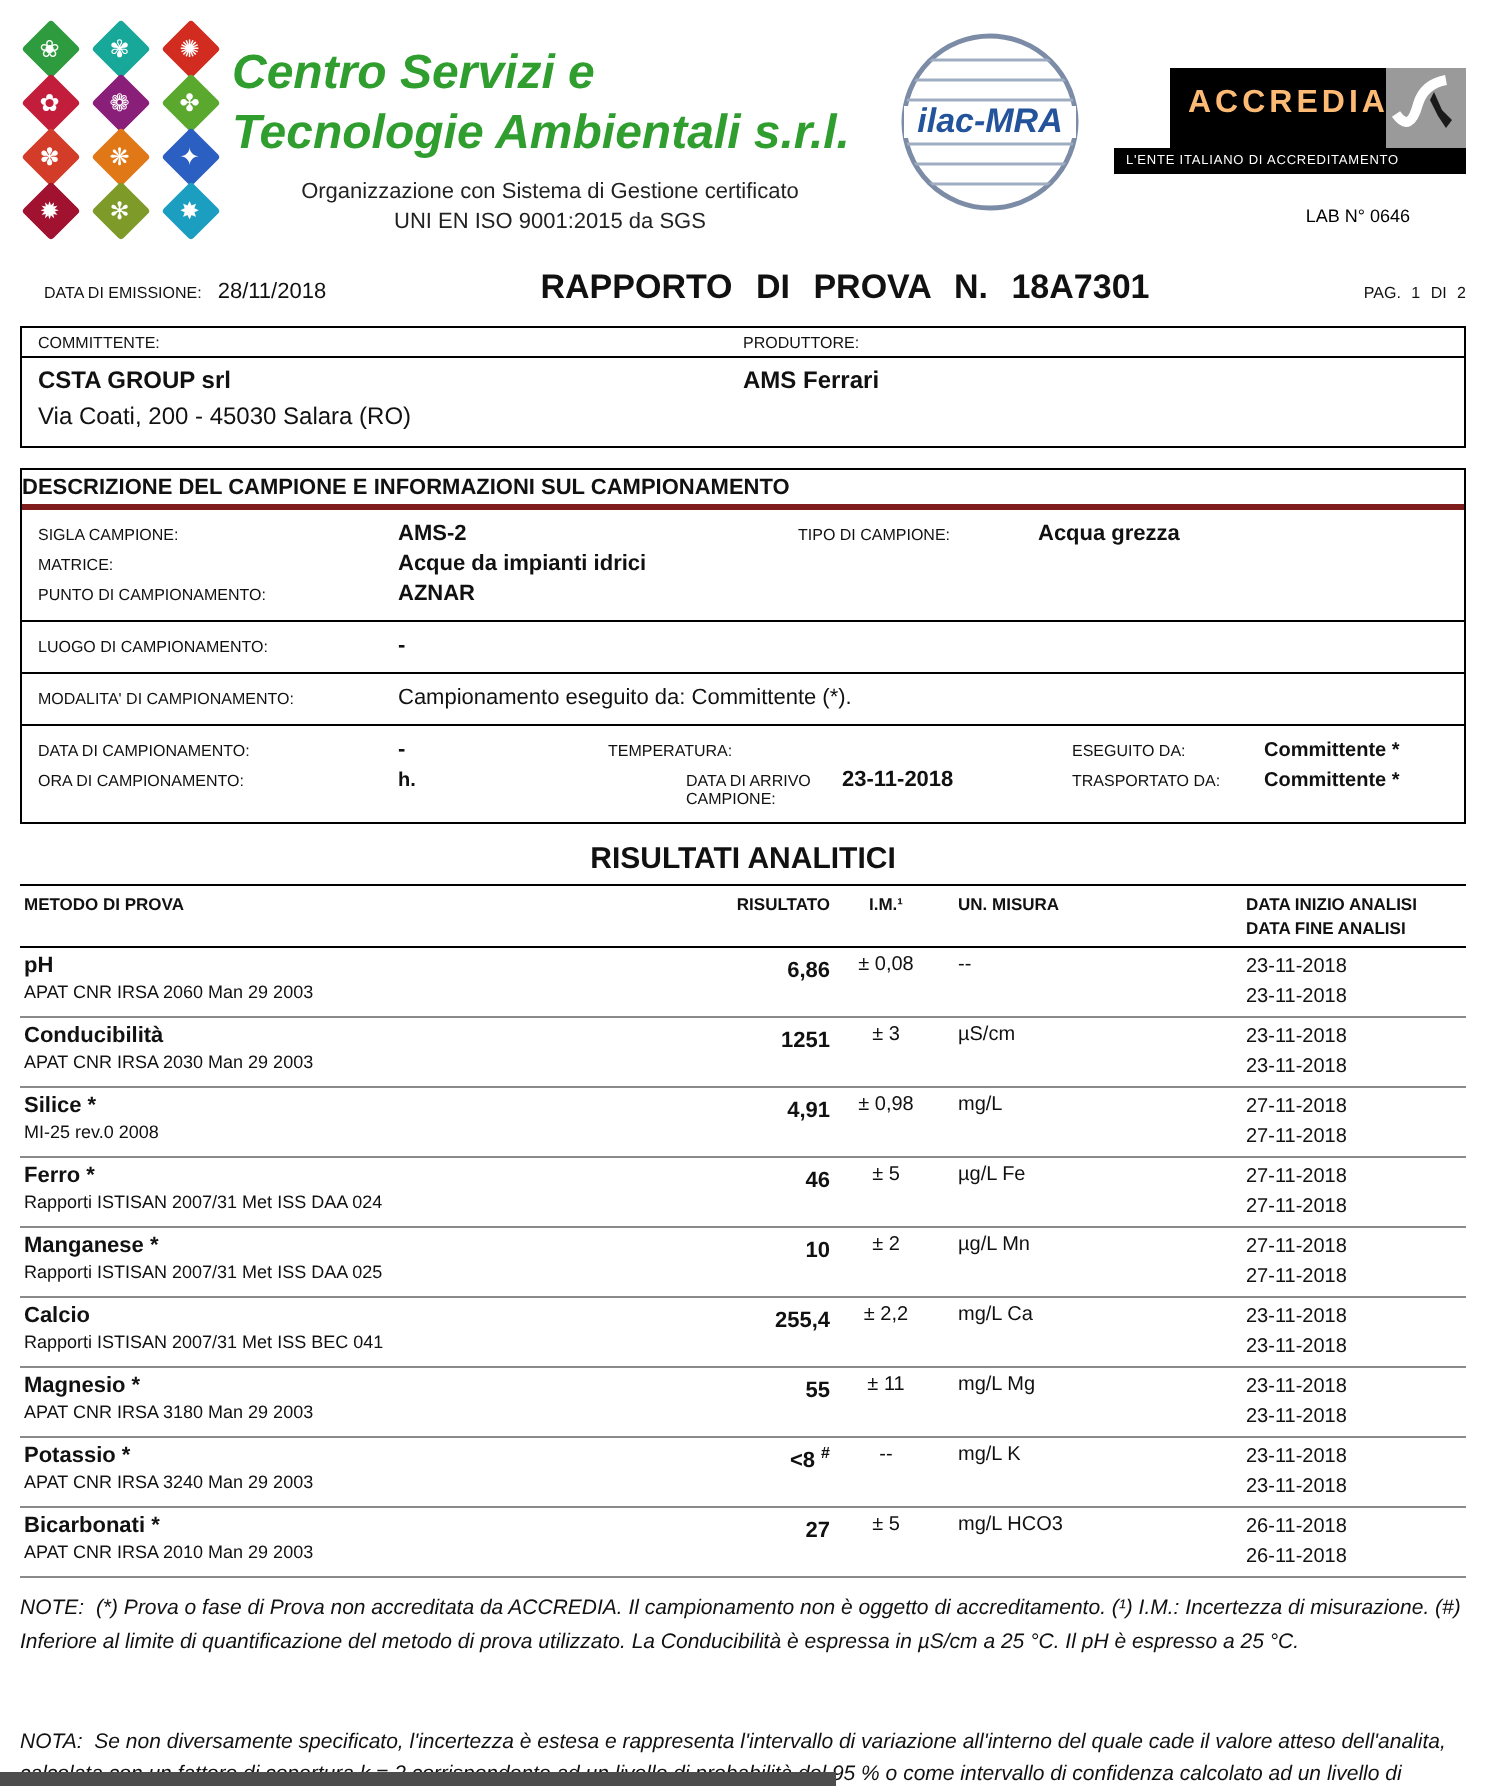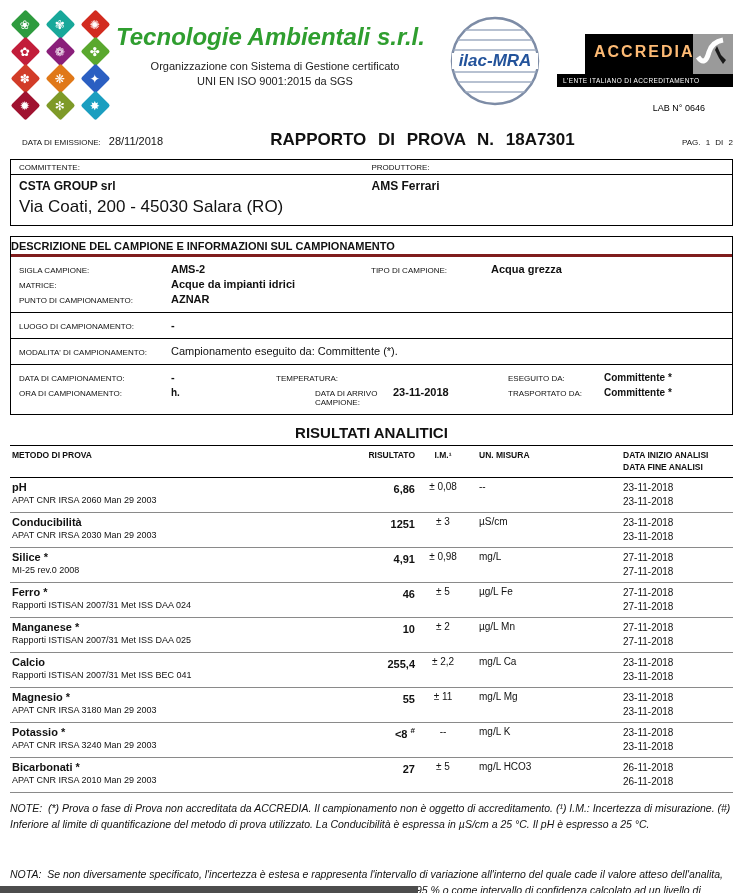--- a/index.html
+++ b/index.html
@@ -54,33 +54,33 @@
   .page-indicator { font-size: 8px; word-spacing: 3px; }
 
   
   .client-box { border: 1px solid #000; margin-top: 9px; }
   .client-labels { display: flex; border-bottom: 1px solid #000; padding: 3px 8px 2px; align-items: flex-end; }
   .client-labels span { font-size: 8px; }
   .client-labels .half { width: 50%; }
   .client-body { padding: 4px 8px 8px; }
   .client-names { display: flex; }
   .client-names .name { width: 50%; font-weight: bold; font-size: 12px; }
-  .client-address { font-size: 17px; margin-top: 4px; }
+  .client-address { font-size: 12px; margin-top: 4px; }
 
   
   .sample-box { border: 1px solid #000; margin-top: 10px; }
   .sample-title { text-align: left; font-weight: bold; font-size: 11px; padding: 3px 0 2px; border-bottom: 3px solid #7f1d1d; }
   .sblock { padding: 3px 8px 5px; border-bottom: 1px solid #000; }
   .sblock.last { border-bottom: none; }
   .srow { display: flex; align-items: baseline; margin: 3px 0 2px; }
   .slabel { font-size: 8px; flex-shrink: 0; }
   .sval { font-size: 11px; font-weight: bold; flex-shrink: 0; }
   .sval.normal { font-weight: normal; }
   .sval.small { font-size: 10px; }
-  .w152 { width: 152px; } .w200 { width: 200px; } .w120 { width: 120px; }
+  .w152 { width: 180px; } .w200 { width: 200px; } .w120 { width: 120px; }
   .w105 { width: 105px; } .w232 { width: 232px; } .w117 { width: 117px; padding-left: 39px; }
   .w115 { width: 115px; } .w112 { width: 96px; }
 
   
   .results-title { text-align: center; font-size: 15px; font-weight: bold; margin: 9px 0 4px; }
   .rtable { border-top: 1px solid #000; }
   .rhead { display: flex; border-bottom: 1px solid #000; padding: 3px 0; font-weight: bold; font-size: 8.5px; line-height: 1.45; }
   .c1 { width: 345px; padding-left: 2px; }
   .c2 { width: 60px; text-align: right; }
   .c3 { width: 56px; text-align: center; }
@@ -141,20 +141,21 @@
         <span class="tile" style="background: rgb(126, 154, 40);">
           <span class="glyph">✻</span>
         </span>
         <span class="tile" style="background: rgb(27, 158, 192);">
           <span class="glyph">✸</span>
         </span>
       </div>
 
     <div class="company-col">
       <div class="company-name">
+        <div>Centro Servizi e</div>
         <div>Tecnologie Ambientali s.r.l.</div>
       </div>
       <div class="org-lines">
         <div>Organizzazione con Sistema di Gestione certificato</div>
         <div>UNI EN ISO 9001:2015 da SGS</div>
       </div>
     </div>
 
     <div class="ilac-wrap">
       <svg width="94" height="94" viewBox="0 0 94 94">

